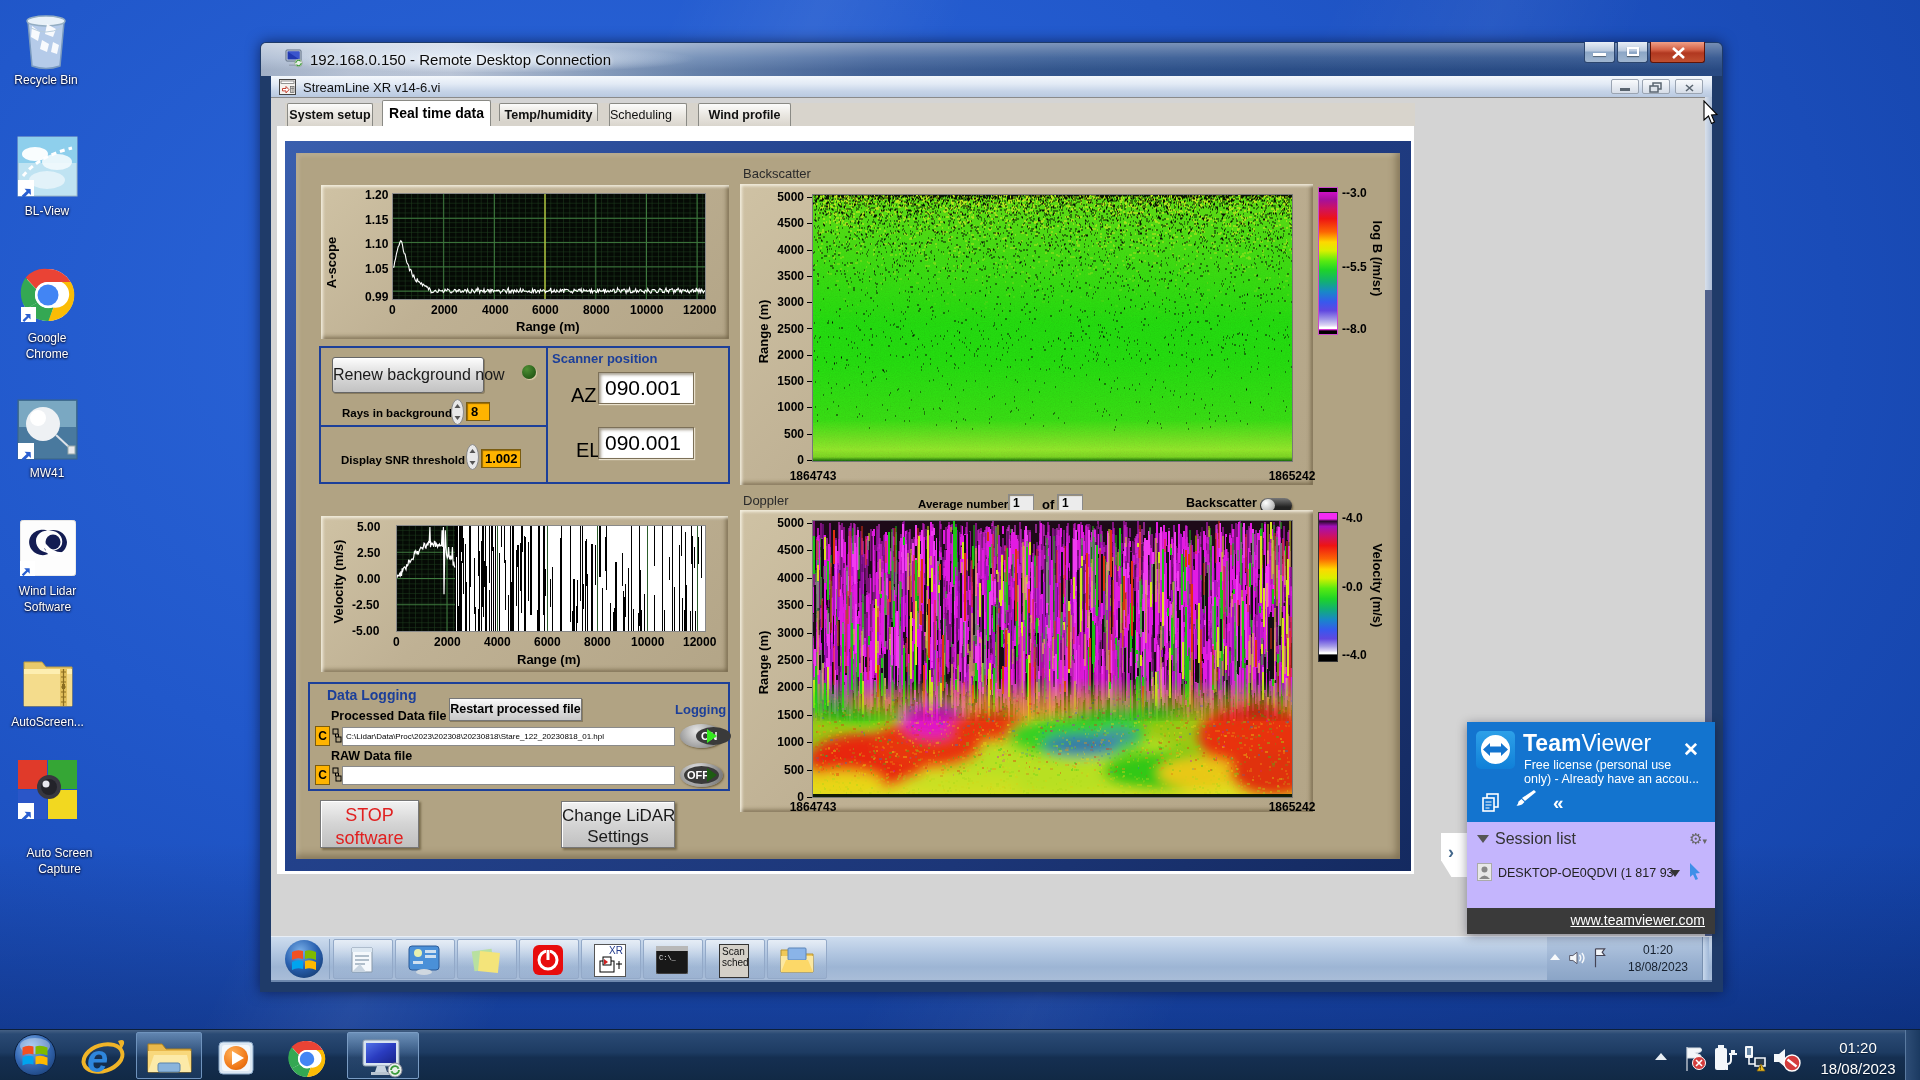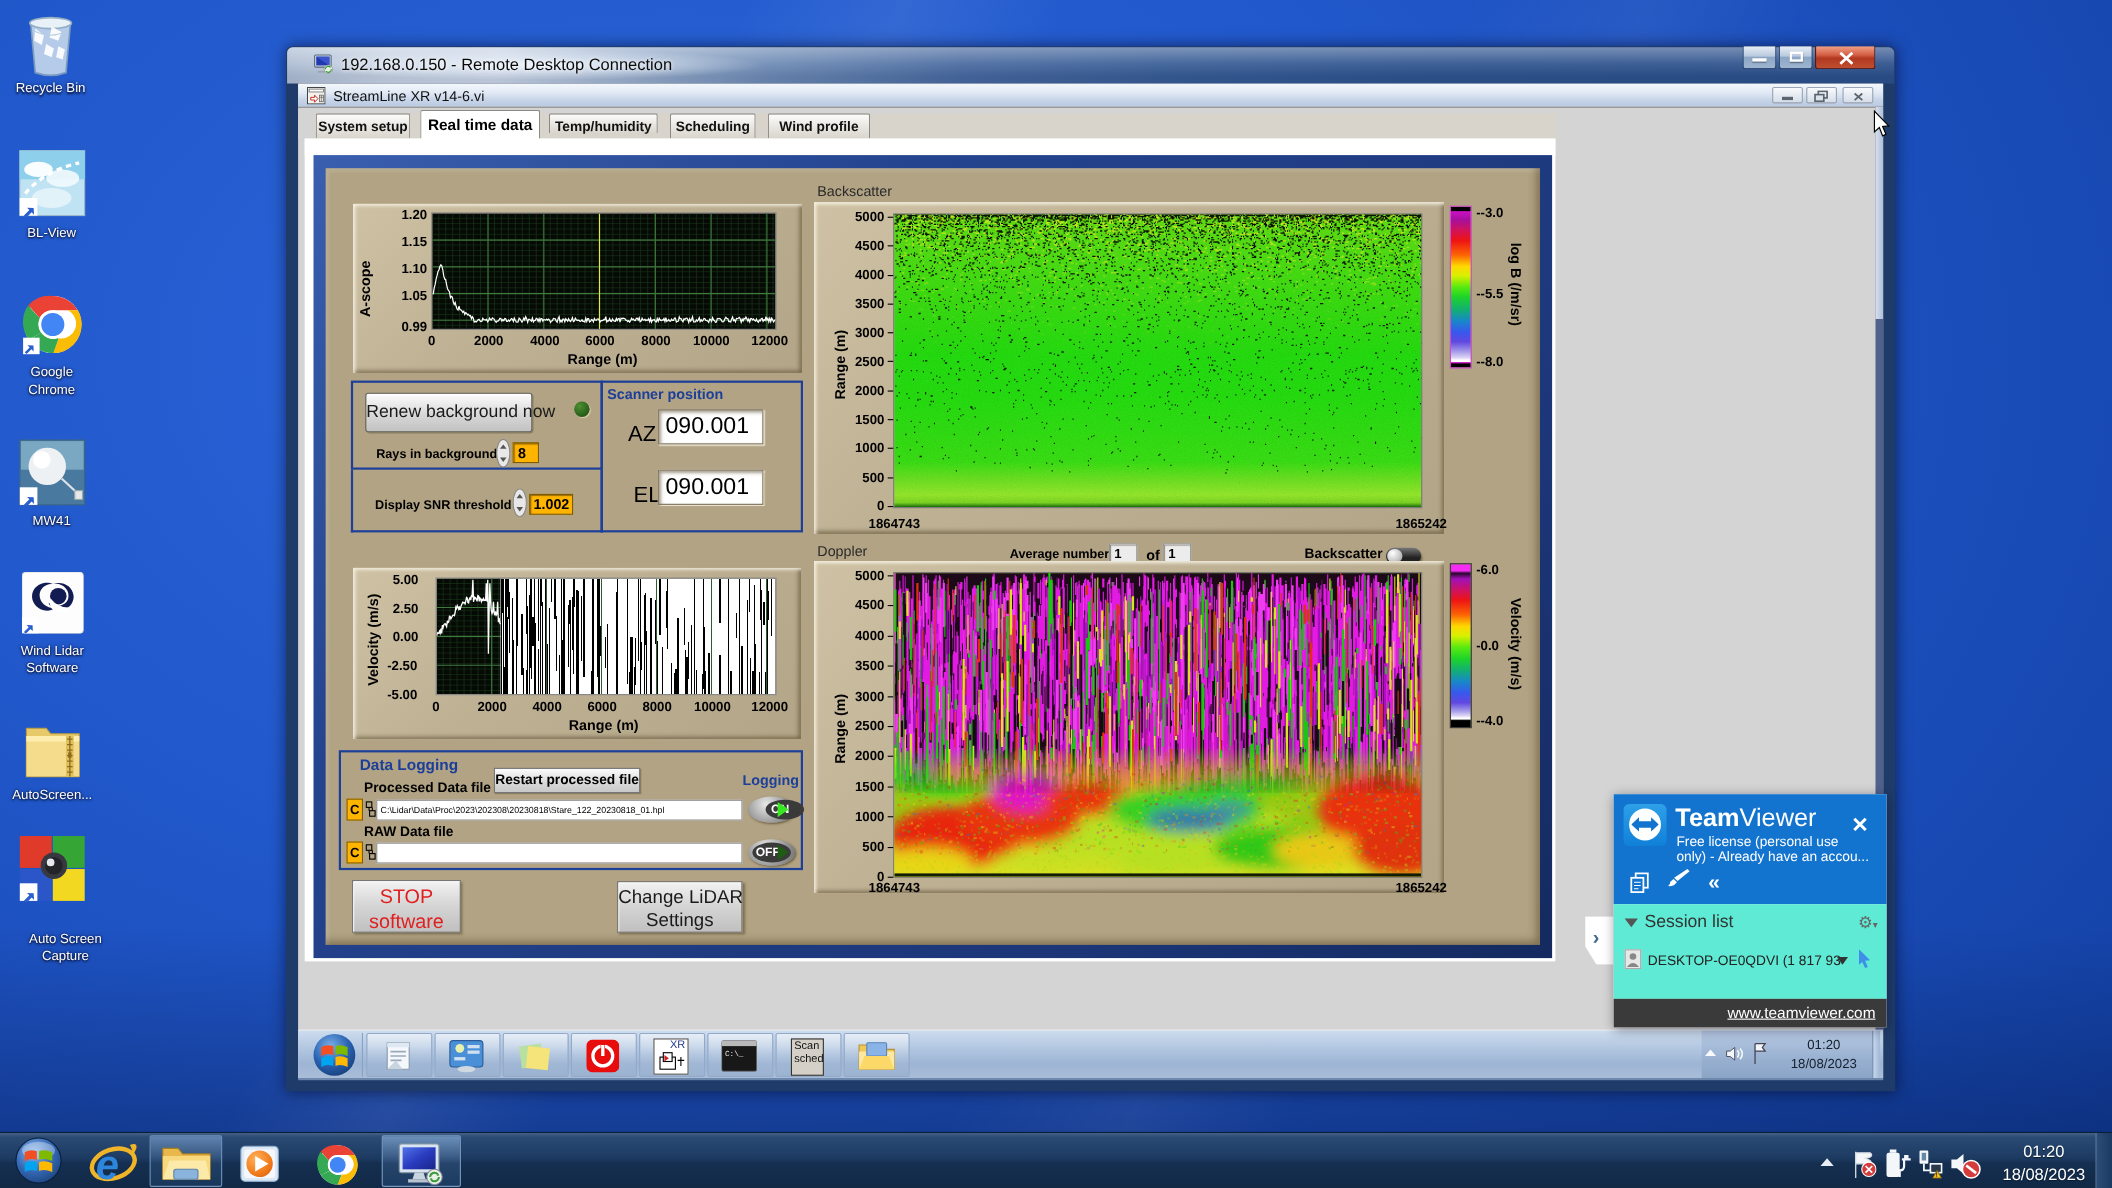--- a/index.html
+++ b/index.html
@@ -143,21 +143,21 @@
             <path d="M1 1 L8 7 M8 1 L1 7" stroke="#5a6570" stroke-width="1.6"></path>
           </svg>
         </div>
  </div>
 
  <div class="abs" style="left:0;top:23px;width:1441px;height:27px;background:#d4d4d4"></div>
  <div class="abs" style="left:14px;top:27px;width:1130px;height:23px;background:#d8d4cc"></div>
  <div class="abs" style="left:16px;top:27px;width:86px;height:23px;background:linear-gradient(#fcfcfb,#e8e5df 55%,#d9d5cd);border:1px solid #8a8a85;border-bottom:none;border-radius:2px 2px 0 0;font-weight:bold;font-size:12.5px;color:#111;text-align:center;line-height:22px;white-space:nowrap">System setup</div>
  <div class="abs" style="left:111px;top:24px;width:109px;height:27px;background:#fff;border:1px solid #8a8a85;border-bottom:none;border-radius:2px 2px 0 0;font-weight:bold;font-size:14px;color:#000;text-align:center;line-height:25px;white-space:nowrap">Real time data</div>
  <div class="abs" style="left:228px;top:27px;width:99px;height:18px;background:linear-gradient(#fcfcfb,#e8e5df 55%,#d9d5cd);border:1px solid #8a8a85;border-bottom:none;border-radius:2px 2px 0 0;font-weight:bold;font-size:12.5px;color:#111;text-align:center;line-height:22px;white-space:nowrap">Temp/humidity</div>
- <div class="abs" style="left:338px;top:27px;width:78px;height:23px;background:linear-gradient(#fcfcfb,#e8e5df 55%,#d9d5cd);border:1px solid #8a8a85;border-bottom:none;border-radius:2px 2px 0 0;font-weight:bold;font-size:12.5px;color:#111;text-align:center;line-height:22px;white-space:nowrap">Scheduling</div>
+ <div class="abs" style="left:338px;top:27px;width:78px;height:23px;background:linear-gradient(#fcfcfb,#e8e5df 55%,#d9d5cd);border:1px solid #8a8a85;border-bottom:none;border-radius:2px 2px 0 0;font-weight:normal;font-size:12.5px;color:#111;line-height:22px;white-space:nowrap">Scheduling</div>
  <div class="abs" style="left:427px;top:27px;width:93px;height:23px;background:linear-gradient(#fcfcfb,#e8e5df 55%,#d9d5cd);border:1px solid #8a8a85;border-bottom:none;border-radius:2px 2px 0 0;font-weight:bold;font-size:12.5px;color:#111;text-align:center;line-height:22px;white-space:nowrap">Wind profile</div>
 
  <div class="abs" style="left:6px;top:50px;width:1137px;height:16px;background:#fff"></div>
  <div class="abs" style="left:6px;top:50px;width:1137px;height:748px;background:#fff"></div>
 
  <div class="abs" style="left:1434px;top:21px;width:7px;height:860px;background:#50618c"></div>
  <div class="abs" style="left:1434px;top:21px;width:7px;height:193px;background:linear-gradient(90deg,#d8e0ec,#aebfd8)"></div>
 
  <div class="abs" style="left:14px;top:65px;width:1126px;height:730px;background:linear-gradient(135deg,#3a5fae,#24448f 30%,#1c3678 75%,#142a60)">
    <div class="abs" style="left:11px;top:12px;width:1104px;height:706px;background:#b1a383;box-shadow:inset -3px -3px 8px rgba(60,45,20,.45), inset 2px 2px 5px rgba(255,250,235,.35)">
@@ -632,21 +632,21 @@
             <div style="color:#000;font-weight:bold;font-size:12px;position:absolute;left:14px;top:253px;width:50px;text-align:right">500</div>
             <div class="abs" style="left:67px;top:260px;width:5px;height:1px;background:#000"></div>
             <div style="color:#000;font-weight:bold;font-size:12px;position:absolute;left:14px;top:280px;width:50px;text-align:right">0</div>
             <div class="abs" style="left:67px;top:287px;width:5px;height:1px;background:#000"></div>
   <div style="color:#000;font-weight:bold;font-size:12px;position:absolute;left:34px;top:290px;width:78px;text-align:center">1864743</div>
   <div style="color:#000;font-weight:bold;font-size:12px;position:absolute;left:513px;top:290px;width:78px;text-align:center">1865242</div>
   <div style="color:#000;font-weight:bold;font-size:13px;position:absolute;left:-8px;top:145px;transform:rotate(-90deg);white-space:nowrap">Range (m)</div>
 </div>
 
 <div class="abs" style="left:1022px;top:359px;width:20px;height:150px;border:1px solid #333;background:linear-gradient(#f42cf4 0%,#f42cf4 4%,#28082a 5.5%,#a210b8 9%,#cf1260 16%,#ee1414 22%,#fc6404 31%,#fed800 38%,#d8f000 44%,#58ea10 51%,#1ed428 58%,#12b072 65%,#1888c8 72%,#3858ee 79%,#6048e0 85%,#a49ae8 90%,#dcd4f4 93%,#ffffff 94.5%,#ffffff 95%,#000 96%,#000 100%)"></div>
-<div style="color:#000;font-weight:bold;font-size:12px;position:absolute;left:1046px;top:358px">-6.0</div>
+<div style="color:#000;font-weight:bold;font-size:12px;position:absolute;left:1046px;top:358px">-4.0</div>
 <div style="color:#000;font-weight:bold;font-size:12px;position:absolute;left:1046px;top:427px">-0.0</div>
 <div style="color:#000;font-weight:bold;font-size:12px;position:absolute;left:1046px;top:495px">--4.0</div>
 <div style="color:#000;font-weight:bold;font-size:13px;position:absolute;left:1040px;top:425px;transform:rotate(90deg);white-space:nowrap;transform-origin:center">Velocity (m/s)</div>
 
    </div>
  </div>
 
  <div class="abs" style="left:0;top:860px;width:1441px;height:44px;background:linear-gradient(#cddcee,#b0c5e0 40%,#9db5d4 70%,#a9bdd8);border-top:1px solid #e8eef6">
 
  <svg class="abs" style="left:12px;top:2px" width="42" height="40" viewBox="0 0 42 40">
@@ -763,21 +763,21 @@
         <rect x="6" y="2" width="11" height="13" fill="none" stroke="#fff" stroke-width="1.6"></rect>
         <rect x="2" y="6" width="11" height="13" fill="#1374cf" stroke="#fff" stroke-width="1.6"></rect>
         <path d="M4.5 10h6M4.5 13h6M4.5 16h4" stroke="#fff"></path>
       </svg>
   <svg class="abs" style="left:46px;top:66px" width="24" height="24" viewBox="0 0 24 24">
         <path d="M21 2 L23 4 L12 13 L9 10Z" fill="#fff"></path>
         <path d="M8.5 11 L11.5 14 L9 16.5 Q6 18 3.5 17.5 Q5.5 15.5 5.5 13.5Z" fill="#fff"></path>
       </svg>
   <div class="abs" style="left:86px;top:70px;font-size:19px;color:#fff;font-weight:bold">«</div>
  </div>
- <div class="abs" style="left:0;top:100px;width:248px;height:86px;background:#5eead4">
+ <div class="abs" style="left:0;top:100px;width:248px;height:86px;background:#c4b5fd">
   <div class="abs" style="left:10px;top:13px;width:0;height:0;border-left:6px solid transparent;border-right:6px solid transparent;border-top:8px solid #555"></div>
   <div class="abs" style="left:28px;top:8px;font-size:16px;color:#333">Session list</div>
   <div class="abs" style="left:222px;top:8px;font-size:15px;color:#666">⚙<span style="font-size:9px">▾</span></div>
   <div class="abs" style="left:10px;top:41px;width:15px;height:18px;background:#e8e8e8;border:1px solid #aaa"><svg width="13" height="16" viewBox="0 0 13 16">
           <circle cx="6.5" cy="5.5" r="3" fill="#888"></circle>
           <path d="M1 15 q5.5 -7 11 0z" fill="#888"></path>
         </svg></div>
   <div class="abs" style="left:31px;top:44px;font-size:12.5px;color:#222;white-space:nowrap">DESKTOP-OE0QDVI (1 817 93</div>
   <div class="abs" style="left:203px;top:48px;width:0;height:0;border-left:5px solid transparent;border-right:5px solid transparent;border-top:7px solid #333"></div>
   <svg class="abs" style="left:222px;top:41px" width="14" height="18" viewBox="0 0 14 18">

